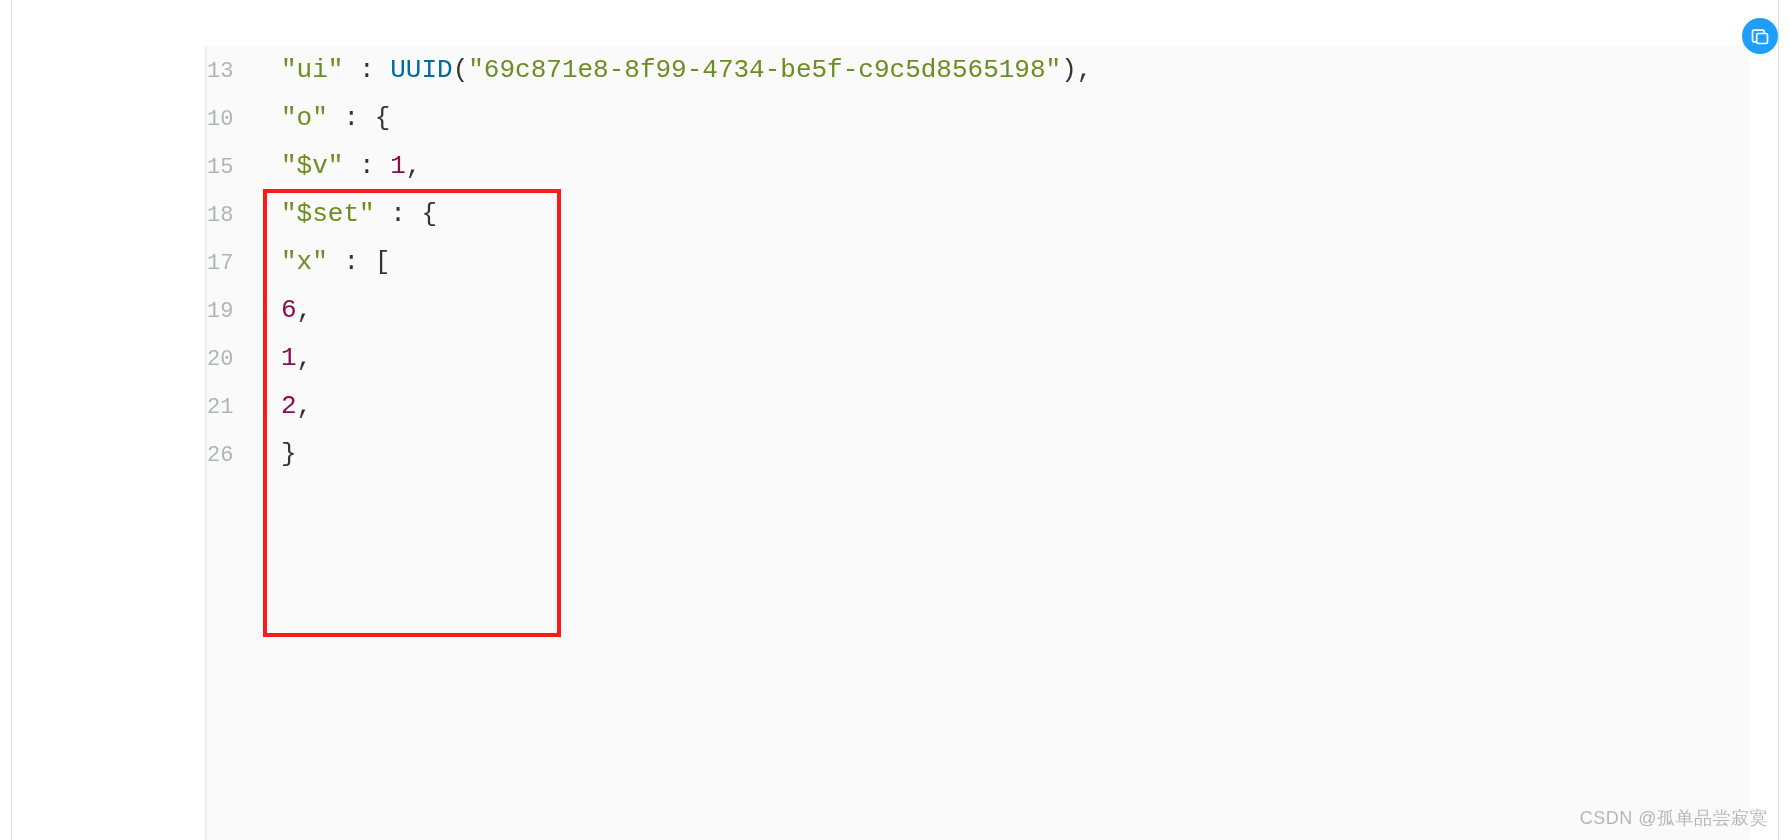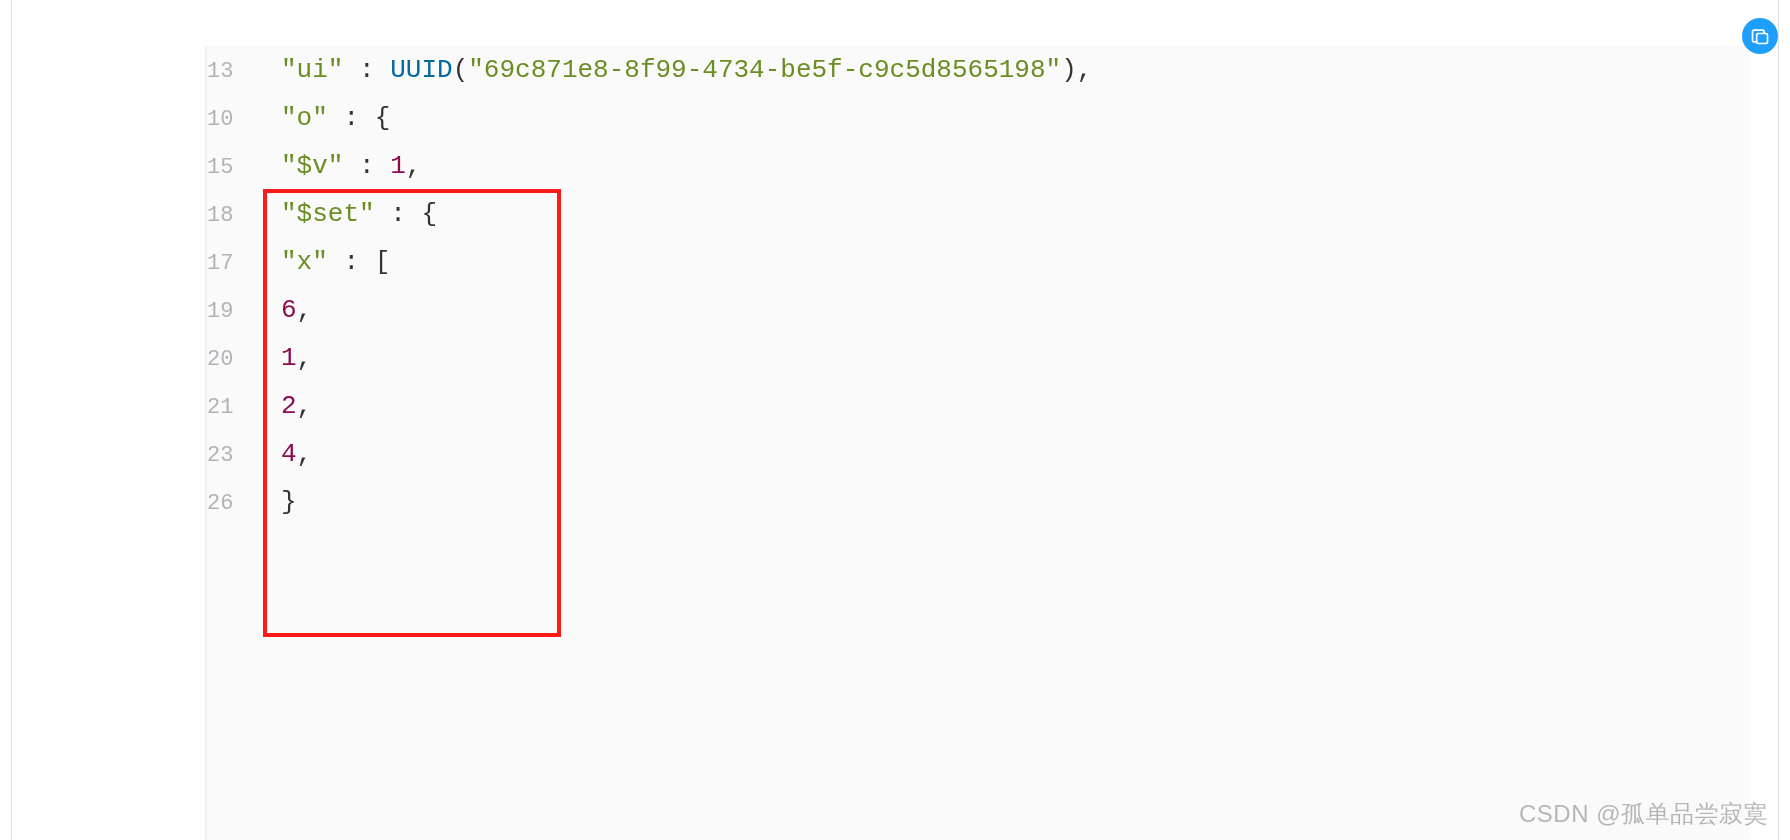--- a/index.html
+++ b/index.html
@@ -67,21 +67,21 @@
     top: 189px;      
     width: 290px;
     height: 440px;   
   }
 
   .watermark {
     position: absolute;
     right: 22px;
     bottom: 10px;
     font-family: -apple-system, Arial, sans-serif;
-    font-size: 24px;
+    font-size: 18px;
     color: rgba(0,0,0,0.28);
     letter-spacing: 0.5px;
     user-select: none;
   }
 
   .badge {
     position: absolute;
     top: 18px;
     right: 12px;
     width: 36px;
@@ -126,24 +126,20 @@
     </div>
     <div class="line">
       <span class="lineno">20</span>
       <span class="code"><span class="num">1</span><span class="comma">,</span></span>
     </div>
     <div class="line">
       <span class="lineno">21</span>
       <span class="code"><span class="num">2</span><span class="comma">,</span></span>
     </div>
     <div class="line">
-      <span class="lineno">23</span>
-      <span class="code"><span class="num">4</span><span class="comma">,</span></span>
-    </div>
-    <div class="line">
       <span class="lineno">26</span>
       <span class="code"><span class="punc">}</span></span>
     </div>
   </div>
 
 <div class="highlight-box"></div>
 
 <div class="badge">
   <svg width="20" height="20" viewBox="0 0 24 24" fill="none">
     <rect x="3" y="5" width="14" height="14" rx="2" stroke="#ffffff" stroke-width="2"></rect>

